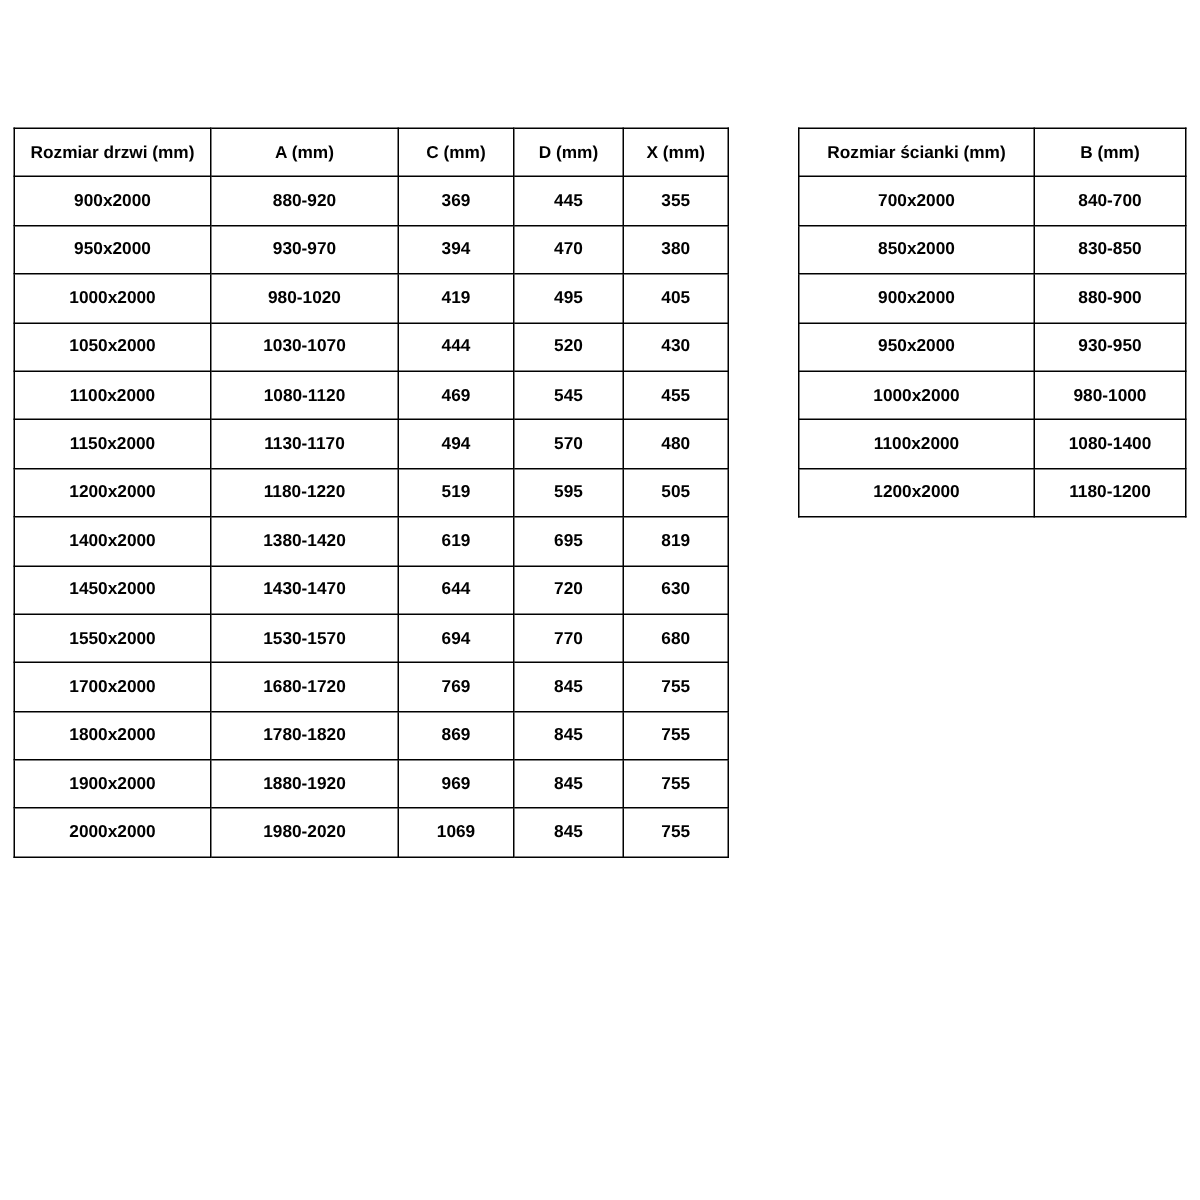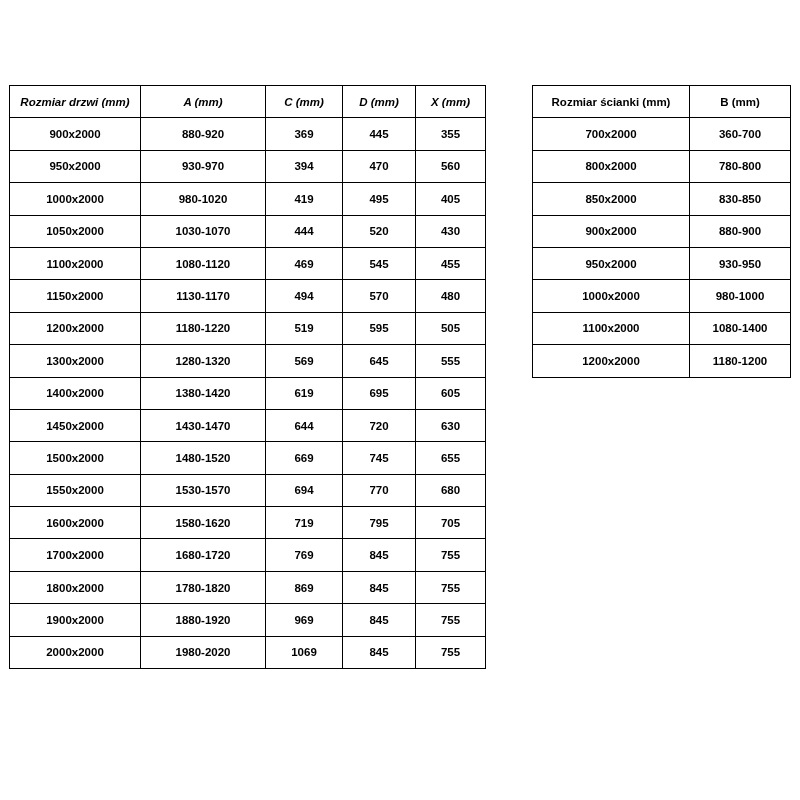--- a/index.html
+++ b/index.html
@@ -44,21 +44,20 @@
   #doors-table {
     width: 476px;
   }
   #doors-table th,
   #doors-table td {
     height: 31.4px;
     font-size: 11.5px;
   }
   #doors-table th {
     font-size: 11.5px;
-    font-style: italic;
   }
   #doors-table col.c0 { width: 131px; }
   #doors-table col.c1 { width: 125px; }
   #doors-table col.c2 { width: 77px; }
   #doors-table col.c3 { width: 73px; }
   #doors-table col.c4 { width: 70px; }
 
   
   #wall-table-wrap {
     position: absolute;
@@ -106,21 +105,21 @@
           <td>880-920</td>
           <td>369</td>
           <td>445</td>
           <td>355</td>
         </tr>
         <tr>
           <td>950x2000</td>
           <td>930-970</td>
           <td>394</td>
           <td>470</td>
-          <td>560</td>
+          <td>380</td>
         </tr>
         <tr>
           <td>1000x2000</td>
           <td>980-1020</td>
           <td>419</td>
           <td>495</td>
           <td>405</td>
         </tr>
         <tr>
           <td>1050x2000</td>
@@ -144,60 +143,39 @@
           <td>480</td>
         </tr>
         <tr>
           <td>1200x2000</td>
           <td>1180-1220</td>
           <td>519</td>
           <td>595</td>
           <td>505</td>
         </tr>
         <tr>
-          <td>1300x2000</td>
-          <td>1280-1320</td>
-          <td>569</td>
-          <td>645</td>
-          <td>555</td>
-        </tr>
-        <tr>
           <td>1400x2000</td>
           <td>1380-1420</td>
           <td>619</td>
           <td>695</td>
-          <td>605</td>
+          <td>819</td>
         </tr>
         <tr>
           <td>1450x2000</td>
           <td>1430-1470</td>
           <td>644</td>
           <td>720</td>
           <td>630</td>
         </tr>
         <tr>
-          <td>1500x2000</td>
-          <td>1480-1520</td>
-          <td>669</td>
-          <td>745</td>
-          <td>655</td>
-        </tr>
-        <tr>
           <td>1550x2000</td>
           <td>1530-1570</td>
           <td>694</td>
           <td>770</td>
           <td>680</td>
-        </tr>
-        <tr>
-          <td>1600x2000</td>
-          <td>1580-1620</td>
-          <td>719</td>
-          <td>795</td>
-          <td>705</td>
         </tr>
         <tr>
           <td>1700x2000</td>
           <td>1680-1720</td>
           <td>769</td>
           <td>845</td>
           <td>755</td>
         </tr>
         <tr>
           <td>1800x2000</td>
@@ -232,25 +210,21 @@
       </colgroup>
       <thead>
         <tr>
           <th>Rozmiar ścianki (mm)</th>
           <th>B (mm)</th>
         </tr>
       </thead>
       <tbody>
         <tr>
           <td>700x2000</td>
-          <td>360-700</td>
-        </tr>
-        <tr>
-          <td>800x2000</td>
-          <td>780-800</td>
+          <td>840-700</td>
         </tr>
         <tr>
           <td>850x2000</td>
           <td>830-850</td>
         </tr>
         <tr>
           <td>900x2000</td>
           <td>880-900</td>
         </tr>
         <tr>

